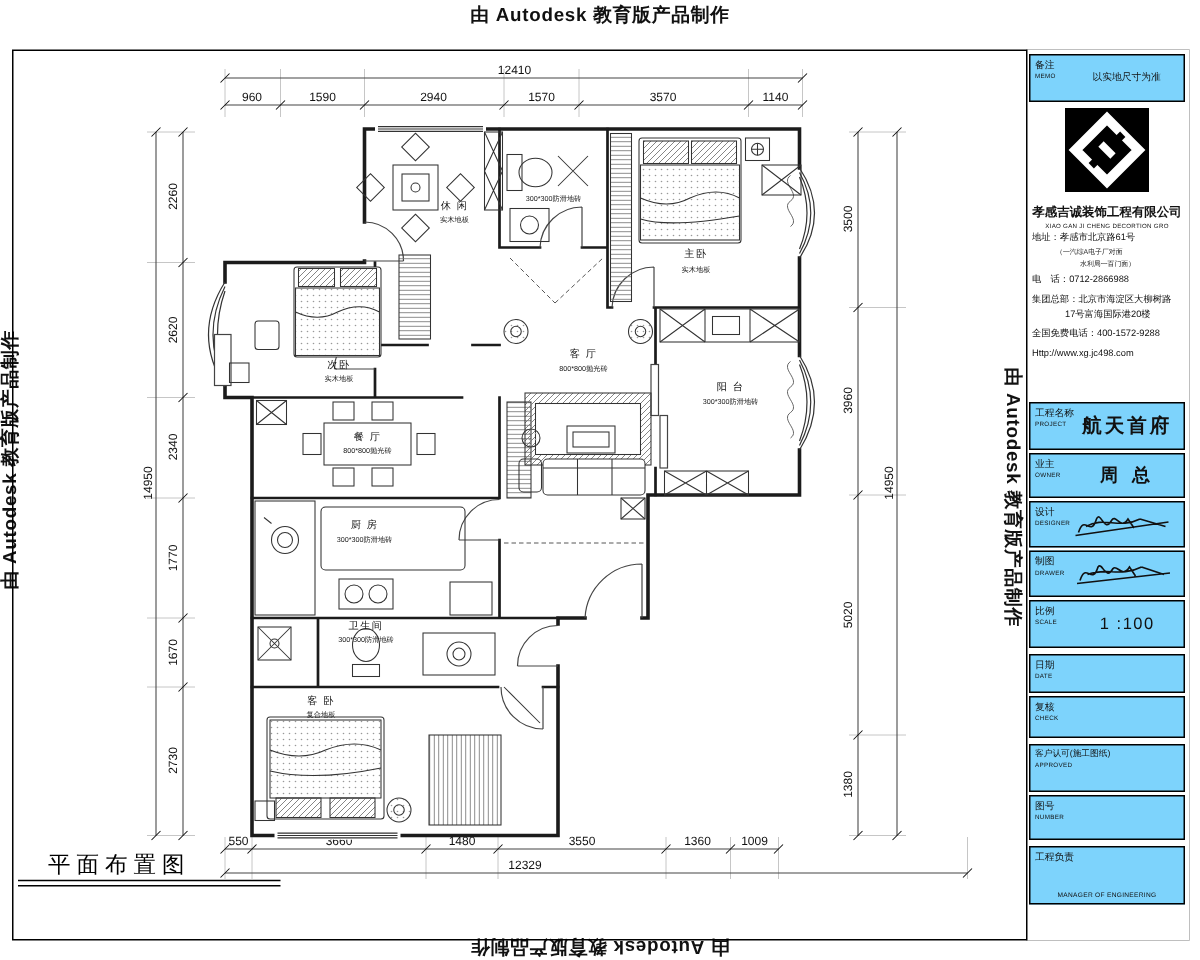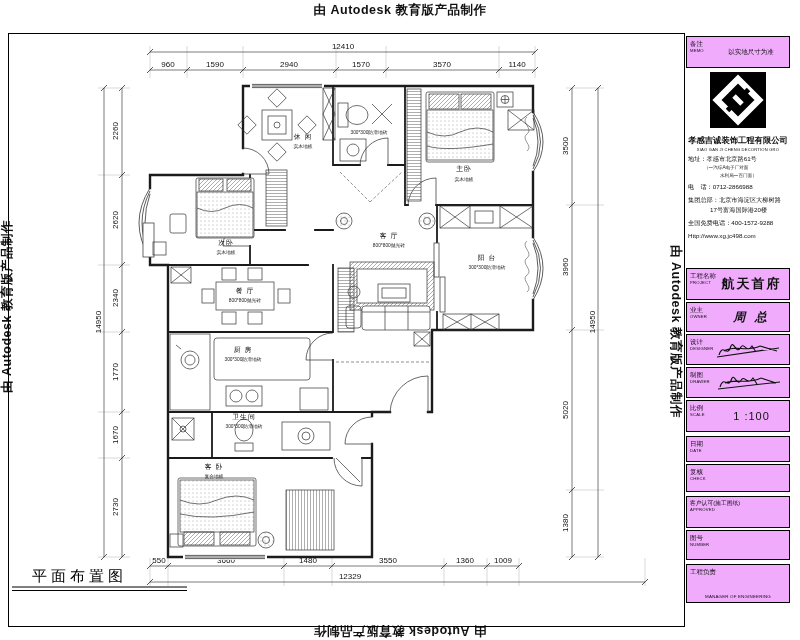--- a/index.html
+++ b/index.html
@@ -5,26 +5,26 @@
   html,body{margin:0;padding:0;}
   body{width:800px;height:640px;background:#fff;position:relative;overflow:hidden;
        font-family:"Liberation Sans",sans-serif;color:#111;}
   .wm{position:absolute;font-size:12.5px;font-weight:600;letter-spacing:.5px;color:#111;white-space:nowrap;}
   .wm-top{top:2px;left:0;width:800px;text-align:center;}
   .wm-bottom{bottom:1px;left:0;width:800px;text-align:center;transform:rotate(180deg);}
   .wm-left{left:-93px;top:298px;width:200px;text-align:center;transform:rotate(-90deg);}
   .wm-right{left:575px;top:323px;width:200px;text-align:center;transform:rotate(90deg);}
   .frame{position:absolute;left:8px;top:33px;width:785px;height:594px;border:1.3px solid #000;box-sizing:border-box;}
   .tbcol{position:absolute;left:684px;top:33px;width:109px;height:594px;border-left:1.3px solid #000;box-sizing:border-box;background:#fff;}
-  .tb-row{position:absolute;left:686px;width:104px;border:1px solid #000;box-sizing:border-box;background:#f0abfc;}
+  .tb-row{position:absolute;left:686px;width:104px;border:1px solid #000;box-sizing:border-box;background:#7dd3fc;}
   .tb-l{position:absolute;left:3px;top:3px;display:flex;flex-direction:column;line-height:1.25;}
   .zh{font-size:6.5px;} .en{font-size:4.2px;letter-spacing:.2px;}
   .tb-v{position:absolute;left:30px;right:3px;top:50%;transform:translateY(-50%);text-align:center;}
   .v-big{font-size:13px;font-weight:bold;letter-spacing:2px;}
-  .v-owner{font-size:12px;font-weight:bold;letter-spacing:3px;font-style:italic;}
+  .v-owner{font-size:12px;font-weight:bold;letter-spacing:3px;}
   .v-scale{font-size:11px;letter-spacing:1px;}
   .memo-v{position:absolute;left:28px;right:2px;top:50%;transform:translateY(-50%);text-align:center;font-size:6.5px;}
   .tb-company{position:absolute;left:686px;top:70px;width:104px;text-align:center;}
   .logo{display:inline-block;margin-top:2px;}
   .co-name{font-size:8.3px;font-weight:bold;margin-top:3px;white-space:nowrap;}
   .co-en{font-size:4.1px;letter-spacing:.2px;margin-top:1px;white-space:nowrap;}
   .tb-contact{position:absolute;left:688px;top:155px;width:101px;font-size:6.2px;line-height:1.45;}
   .tb-contact .row{margin-bottom:1px;white-space:nowrap;}
   .note{font-size:4.6px;color:#222;}
   .ind1{padding-left:16px;} .ind2{padding-left:32px;} .ind3{padding-left:22px;}

